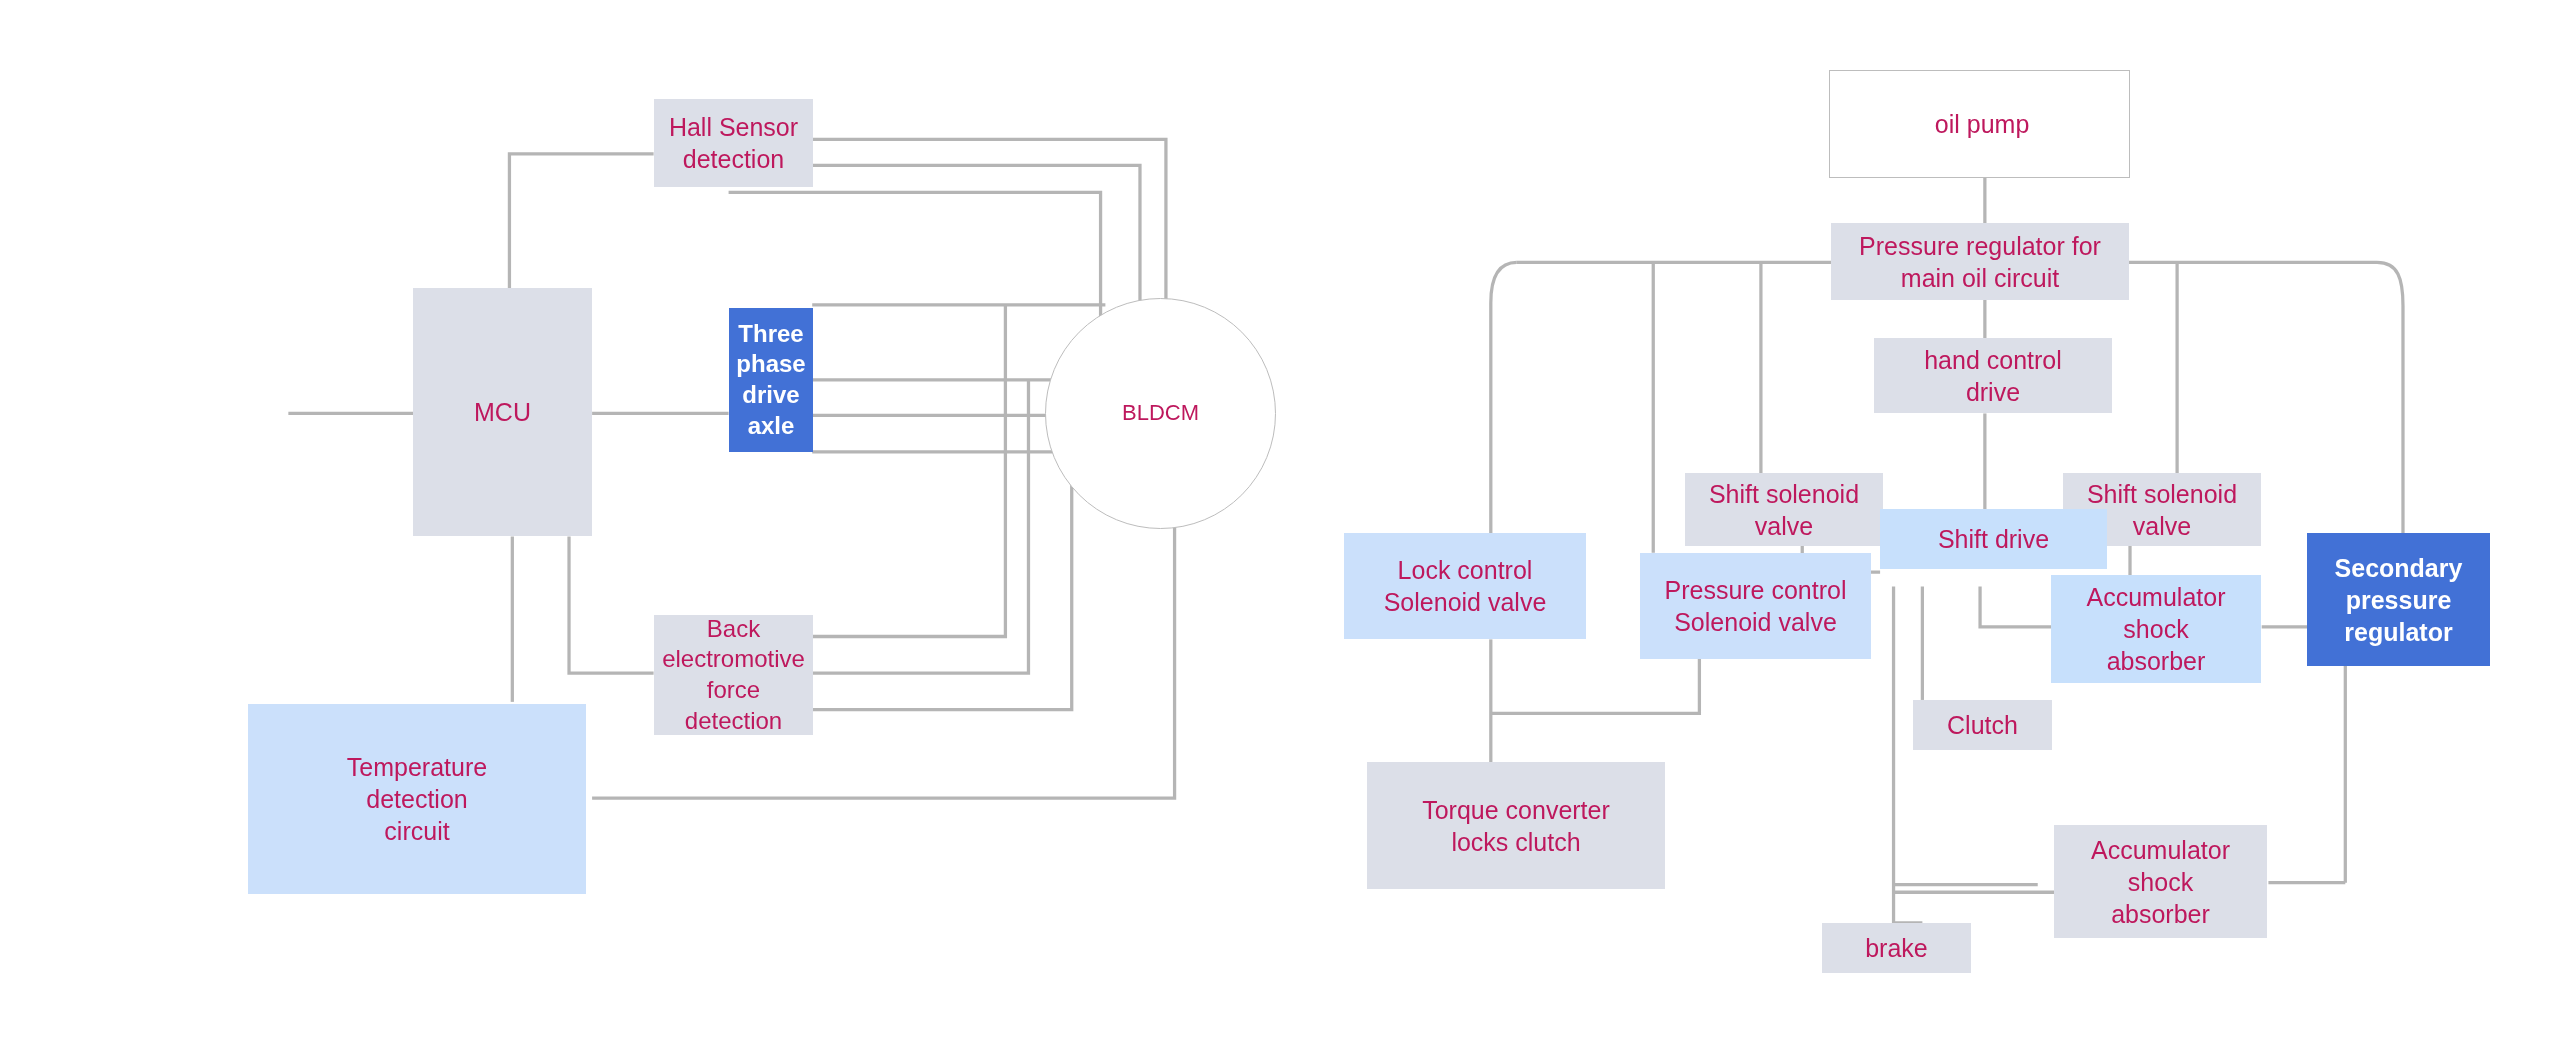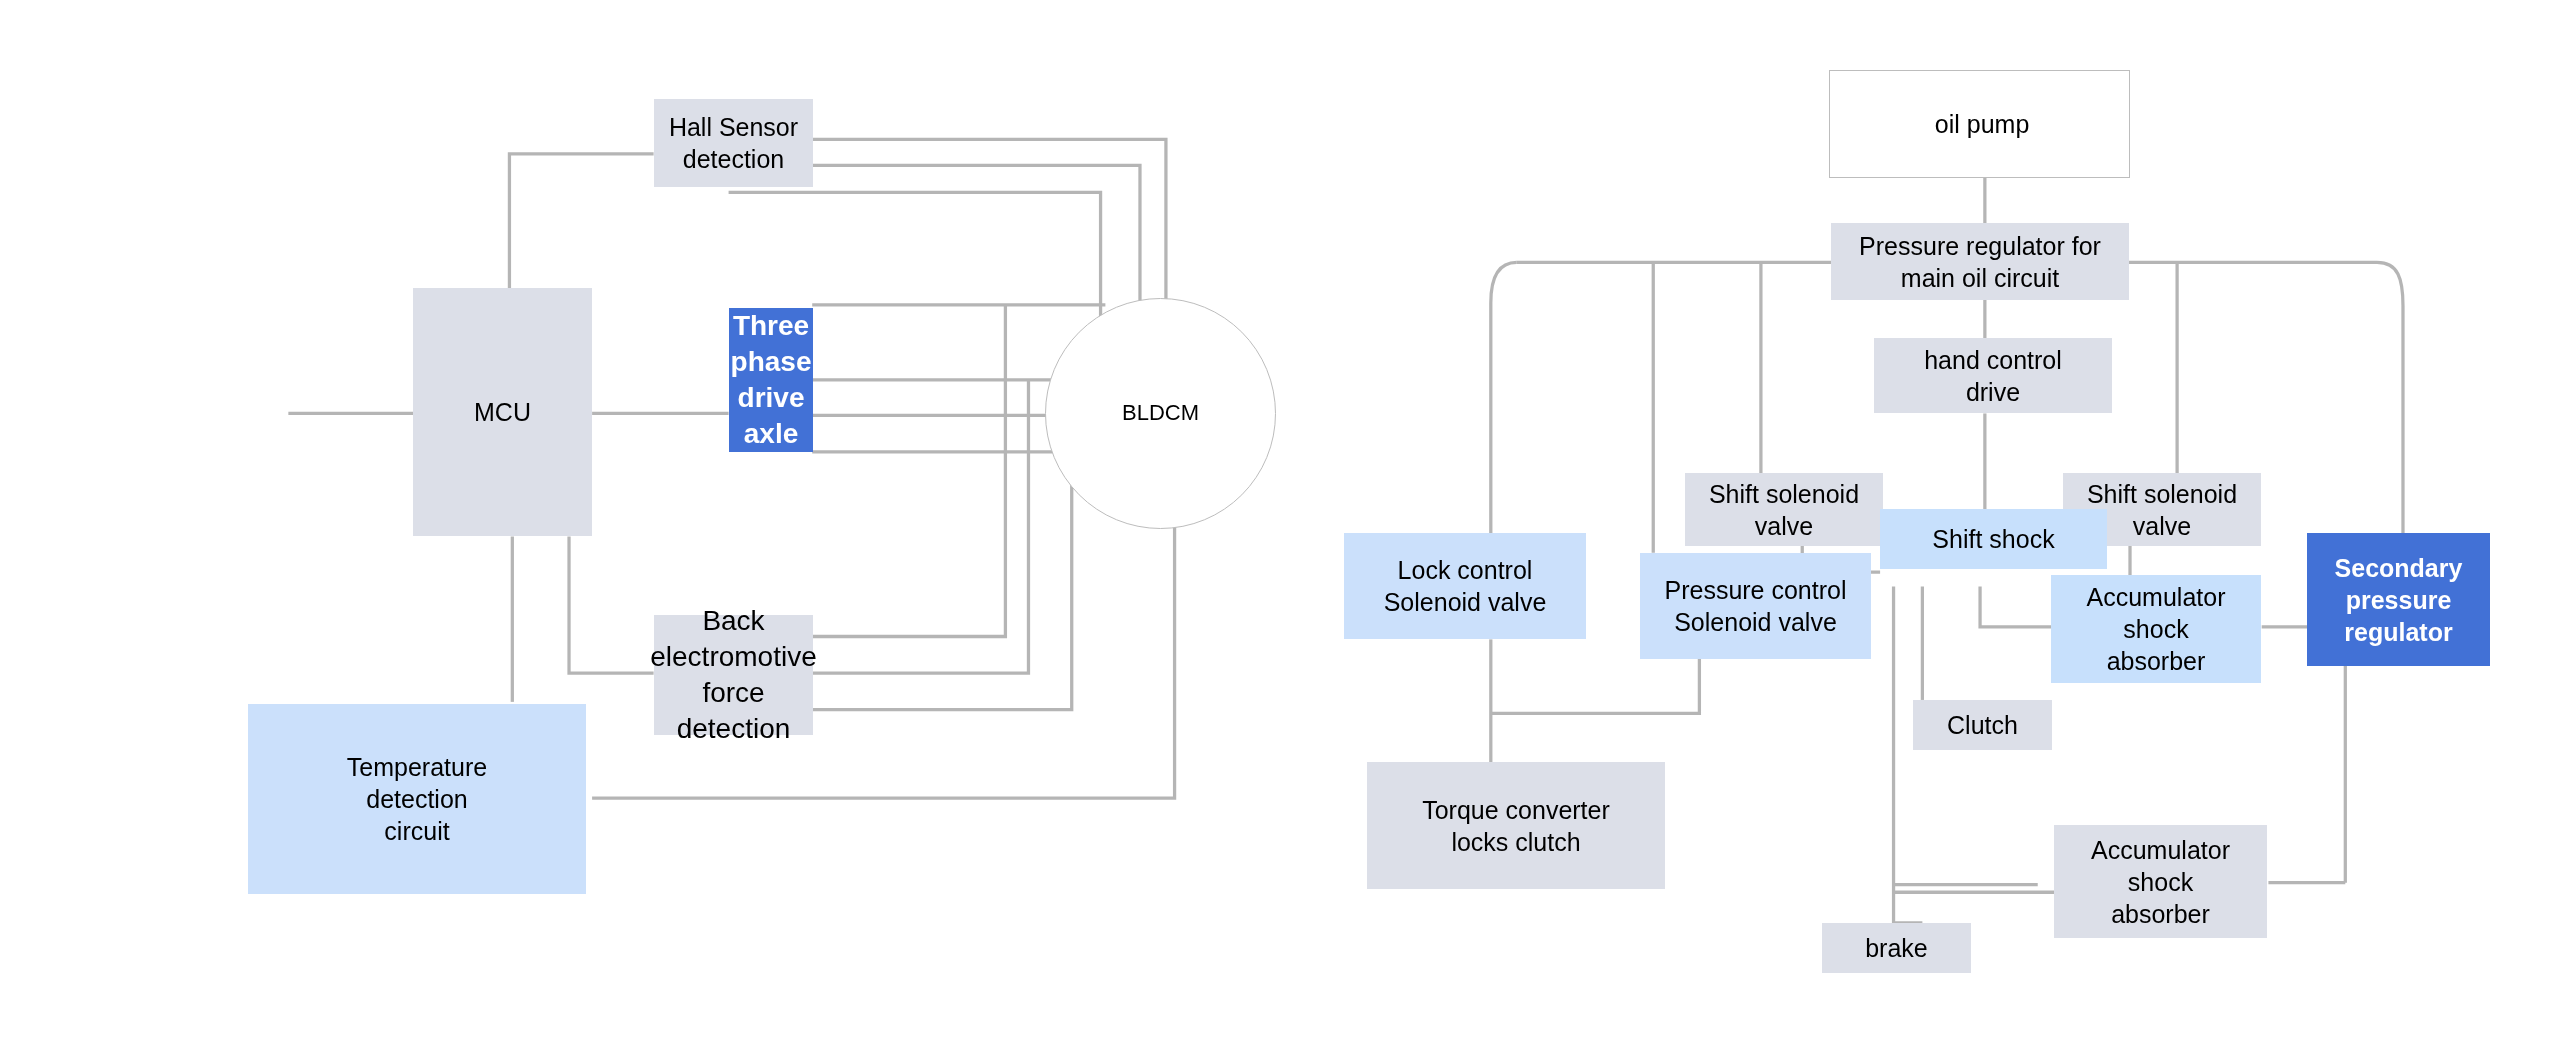--- a/index.html
+++ b/index.html
@@ -28,38 +28,38 @@
     pointer-events: none;
   }
   .node {
     position: absolute;
     box-sizing: border-box;
     display: flex;
     align-items: center;
     justify-content: center;
     text-align: center;
     line-height: 1.28;
-    color: #000000;
+    color: #be185d;
     font-size: 25px;
     font-weight: 400;
     padding: 1.9px 5.8px;
     white-space: pre-line;
   }
   .n-gray   { background: #dcdfe8; }
   .n-lblue  { background: #cbe0fb; }
   .n-lblue2 { background: #c7e0fc; }
   .n-dblue  { background: #4271d6; color: #ffffff; font-weight: 600; }
   .n-white  { background: #ffffff; border: 1.9px solid #bdbdbd; padding-left: 11px; }
   .n-circle {
     background: #ffffff;
     border: 1.9px solid #bdbdbd;
     border-radius: 50%;
     font-size: 22px;
   }
-  .f-small { font-size: 28px; }
+  .f-small { font-size: 24px; }
 </style>
 </head>
 <body>
 
 <div id="canvas">
 
   <svg id="wires" viewBox="0 0 2680 1090" preserveAspectRatio="none">
     <g fill="none" stroke="#b5b5b5" stroke-width="3.4" stroke-linecap="butt" stroke-linejoin="miter">
 
       <path d="M300,430 L430,430"></path>
@@ -184,21 +184,21 @@
     <span>Shift solenoid
 valve</span>
   </div>
 
   <div class="node n-gray" style="left:2063px; top:473px; width:198px; height:73px;">
     <span>Shift solenoid
 valve</span>
   </div>
 
   <div class="node n-lblue2" style="left:1880px; top:509px; width:227px; height:60px;">
-    <span>Shift shock</span>
+    <span>Shift drive</span>
   </div>
 
   <div class="node n-lblue" style="left:1344px; top:533px; width:242px; height:106px;">
     <span>Lock control
 Solenoid valve</span>
   </div>
 
   <div class="node n-lblue" style="left:1640px; top:553px; width:231px; height:106px;">
     <span>Pressure control
 Solenoid valve</span>

